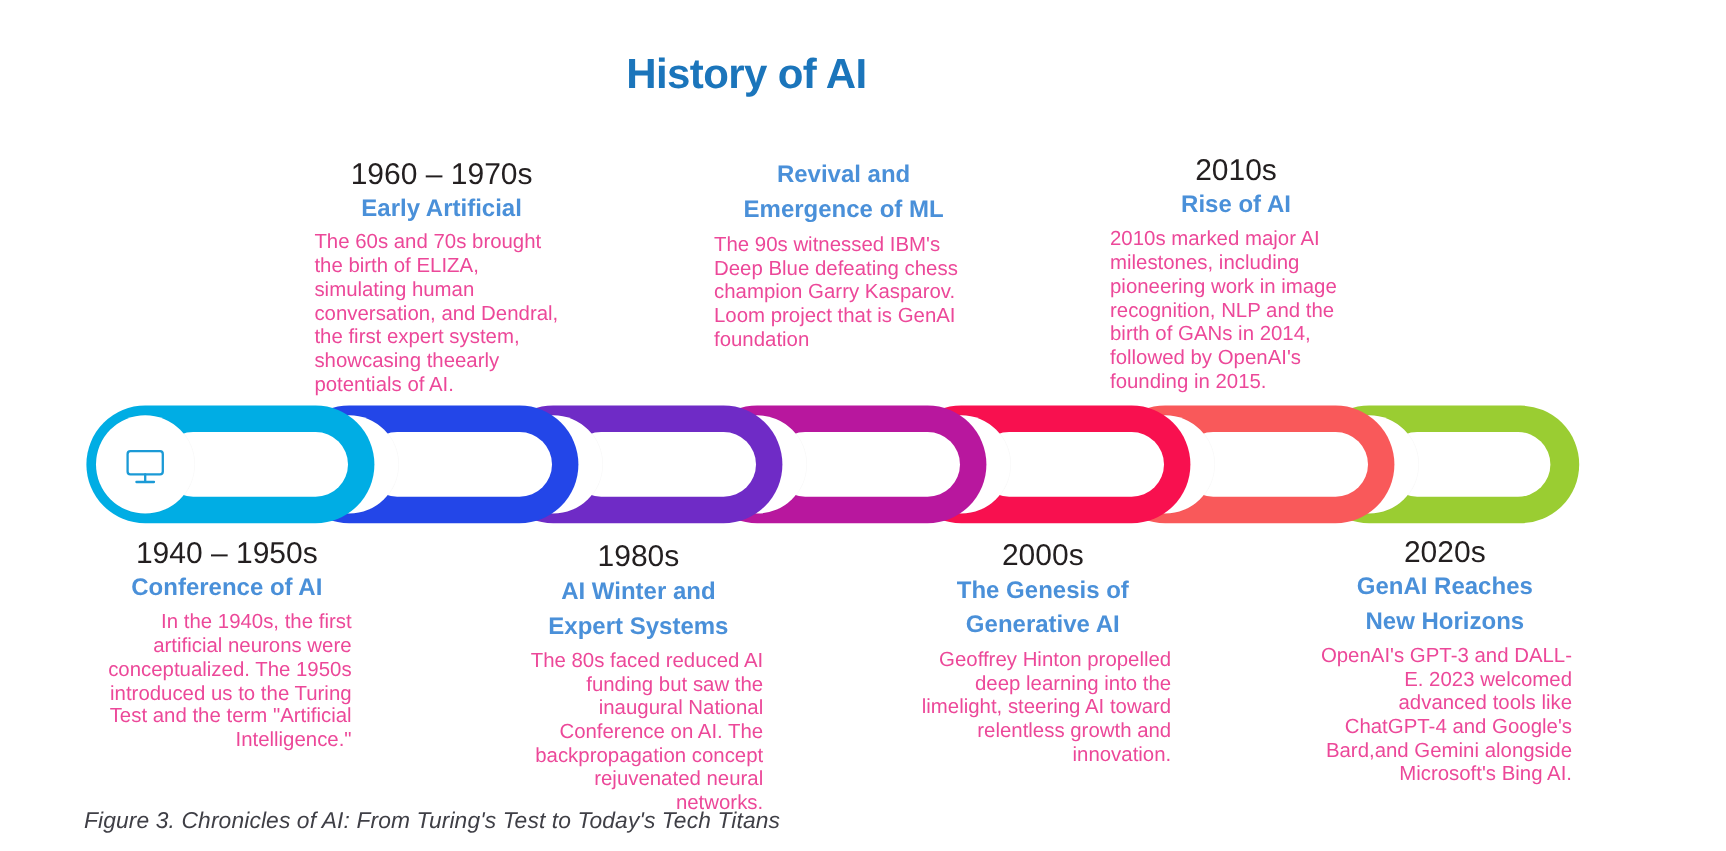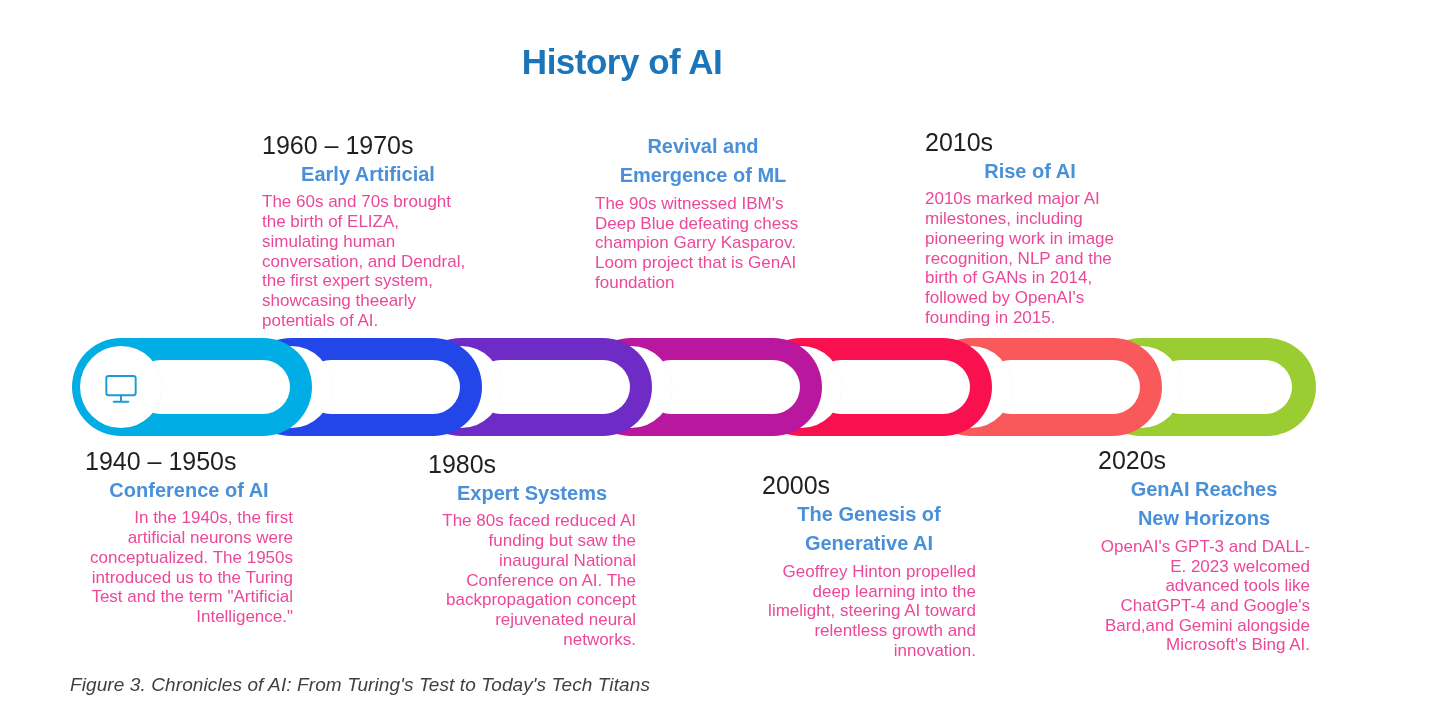--- a/index.html
+++ b/index.html
@@ -71,21 +71,21 @@
   .node svg { display: block; }
 
   
   .block {
     position: absolute;
     width: 232px;
   }
   .block .year {
     font-size: 25px;
     color: #231f20;
-    text-align: left;
+    text-align: center;
     line-height: 1.12;
     white-space: nowrap;
   }
   .block .subtitle {
     font-size: 20px;
     font-weight: bold;
     color: #4a90d9;
     text-align: center;
     line-height: 1.42;
     margin-top: 1px;
@@ -242,25 +242,26 @@
 </div>
 
 <div class="block bottom" style="left:85px; top:447px; width:208px;">
   <div class="year">1940 – 1950s</div>
   <div class="subtitle">Conference of AI</div>
   <div class="body">In the 1940s, the first artificial neurons were conceptualized. The 1950s introduced us to the Turing Test and the term "Artificial Intelligence."</div>
 </div>
 
 <div class="block bottom" style="left:428px; top:450px; width:208px;">
   <div class="year">1980s</div>
+  <div class="subtitle">AI Winter and</div>
   <div class="subtitle">Expert Systems</div>
   <div class="body">The 80s faced reduced AI funding but saw the inaugural National Conference on AI. The backpropagation concept rejuvenated neural networks.</div>
 </div>
 
-<div class="block bottom" style="left:762px; top:471px; width:214px;">
+<div class="block bottom" style="left:762px; top:449px; width:214px;">
   <div class="year">2000s</div>
   <div class="subtitle">The Genesis of</div>
   <div class="subtitle">Generative AI</div>
   <div class="body">Geoffrey Hinton propelled deep learning into the limelight, steering AI toward relentless growth and innovation.</div>
 </div>
 
 <div class="block bottom" style="left:1098px; top:446px; width:212px;">
   <div class="year">2020s</div>
   <div class="subtitle">GenAI Reaches</div>
   <div class="subtitle">New Horizons</div>

